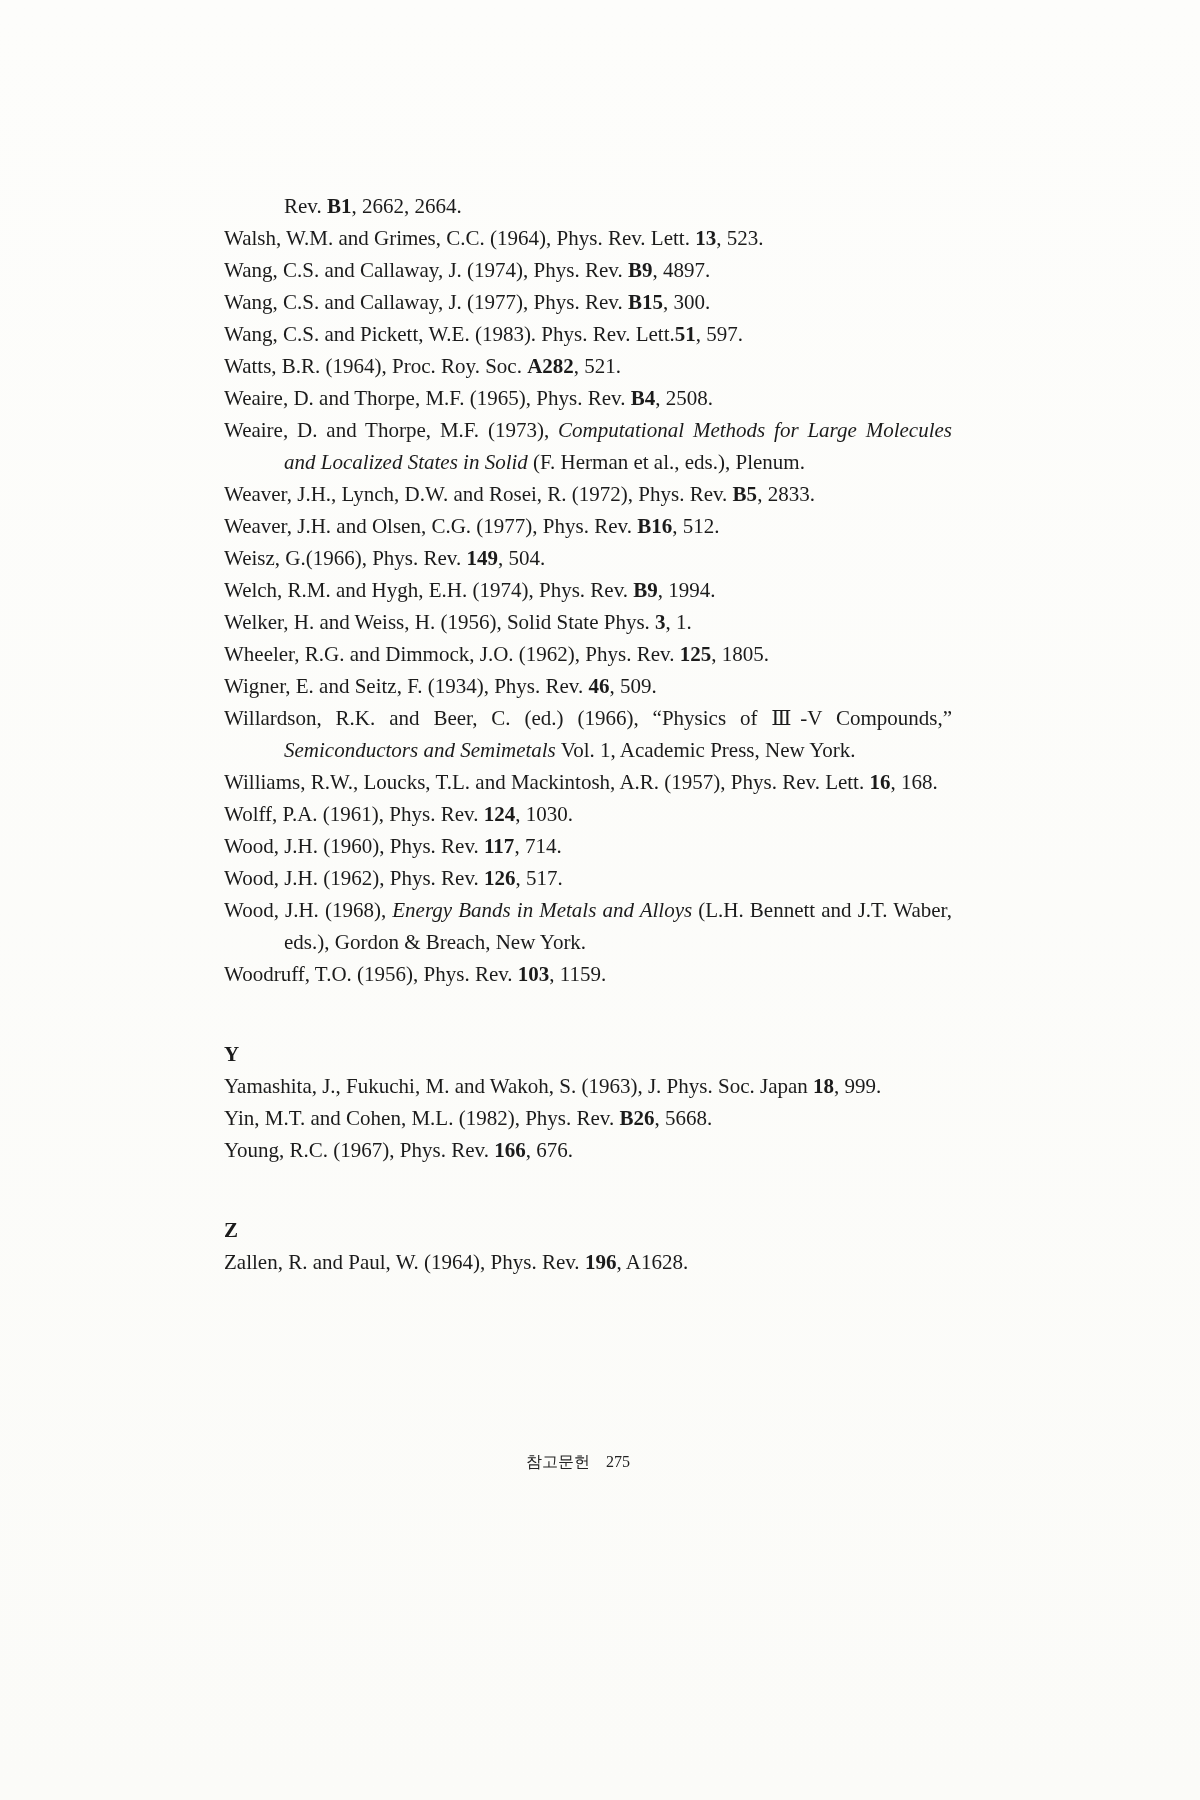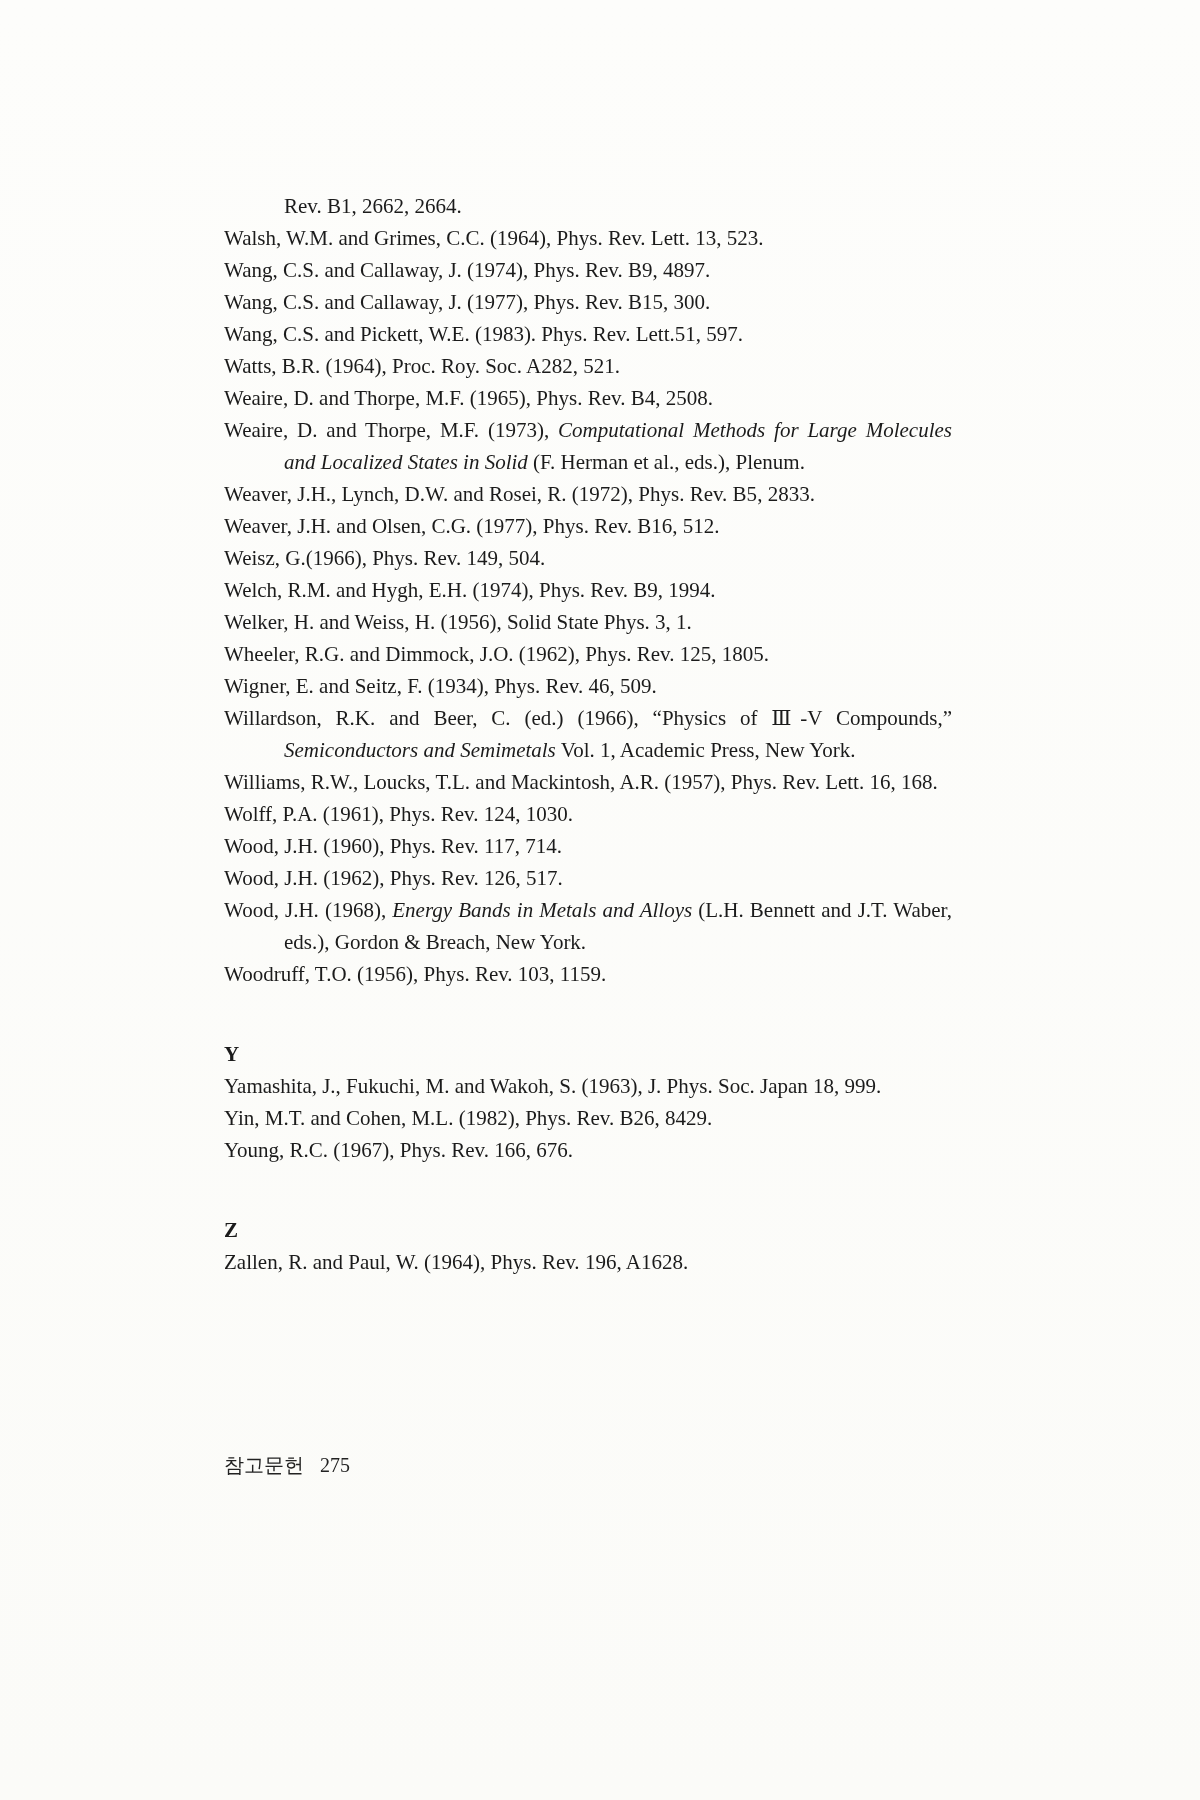--- a/index.html
+++ b/index.html
@@ -32,29 +32,29 @@
     text-indent: -60px;
     text-align: justify;
   }
   p.entry.continuation {
     text-indent: 0;
   }
   p.section-heading {
     margin: 48px 0 0 0;
     font-weight: bold;
   }
-  .seg-b { font-weight: normal; }
+  .seg-b { font-weight: bold; }
   .seg-i { font-style: italic; }
   .footer {
     position: absolute;
     left: 224px;
     top: 1452px;
     width: 708px;
-    text-align: left;
-    font-size: 20px;
+    text-align: center;
+    font-size: 16px;
     color: #222;
   }
   .footer .label { margin-right: 16px; }
 </style>
 </head>
 <body>
 
 <div class="page">
   <div class="refs" id="refs">
       <p class="entry continuation"><span class="seg-n">Rev. </span><span class="seg-b">B1</span><span class="seg-n">, 2662, 2664.</span></p>
@@ -74,21 +74,21 @@
       <p class="entry"><span class="seg-n">Wigner, E. and Seitz, F. (1934), Phys. Rev. </span><span class="seg-b">46</span><span class="seg-n">, 509.</span></p>
       <p class="entry"><span class="seg-n">Willardson, R.K. and Beer, C. (ed.) (1966), “Physics of Ⅲ-V Compounds,” </span><span class="seg-i">Semiconductors and Semimetals</span><span class="seg-n"> Vol. 1, Academic Press, New York.</span></p>
       <p class="entry"><span class="seg-n">Williams, R.W., Loucks, T.L. and Mackintosh, A.R. (1957), Phys. Rev. Lett. </span><span class="seg-b">16</span><span class="seg-n">, 168.</span></p>
       <p class="entry"><span class="seg-n">Wolff, P.A. (1961), Phys. Rev. </span><span class="seg-b">124</span><span class="seg-n">, 1030.</span></p>
       <p class="entry"><span class="seg-n">Wood, J.H. (1960), Phys. Rev. </span><span class="seg-b">117</span><span class="seg-n">, 714.</span></p>
       <p class="entry"><span class="seg-n">Wood, J.H. (1962), Phys. Rev. </span><span class="seg-b">126</span><span class="seg-n">, 517.</span></p>
       <p class="entry"><span class="seg-n">Wood, J.H. (1968), </span><span class="seg-i">Energy Bands in Metals and Alloys</span><span class="seg-n"> (L.H. Bennett and J.T. Waber, eds.), Gordon &amp; Breach, New York.</span></p>
       <p class="entry"><span class="seg-n">Woodruff, T.O. (1956), Phys. Rev. </span><span class="seg-b">103</span><span class="seg-n">, 1159.</span></p>
       <p class="section-heading">Y</p>
       <p class="entry"><span class="seg-n">Yamashita, J., Fukuchi, M. and Wakoh, S. (1963), J. Phys. Soc. Japan </span><span class="seg-b">18</span><span class="seg-n">, 999.</span></p>
-      <p class="entry"><span class="seg-n">Yin, M.T. and Cohen, M.L. (1982), Phys. Rev. </span><span class="seg-b">B26</span><span class="seg-n">, 8429.</span></p>
+      <p class="entry"><span class="seg-n">Yin, M.T. and Cohen, M.L. (1982), Phys. Rev. </span><span class="seg-b">B26</span><span class="seg-n">, 5668.</span></p>
       <p class="entry"><span class="seg-n">Young, R.C. (1967), Phys. Rev. </span><span class="seg-b">166</span><span class="seg-n">, 676.</span></p>
       <p class="section-heading">Z</p>
       <p class="entry"><span class="seg-n">Zallen, R. and Paul, W. (1964), Phys. Rev. </span><span class="seg-b">196</span><span class="seg-n">, A1628.</span></p>
     </div>
   <div class="footer">
     <span class="label">참고문헌</span><span class="pagenum">275</span>
   </div>
 </div>
 
 </body></html>

